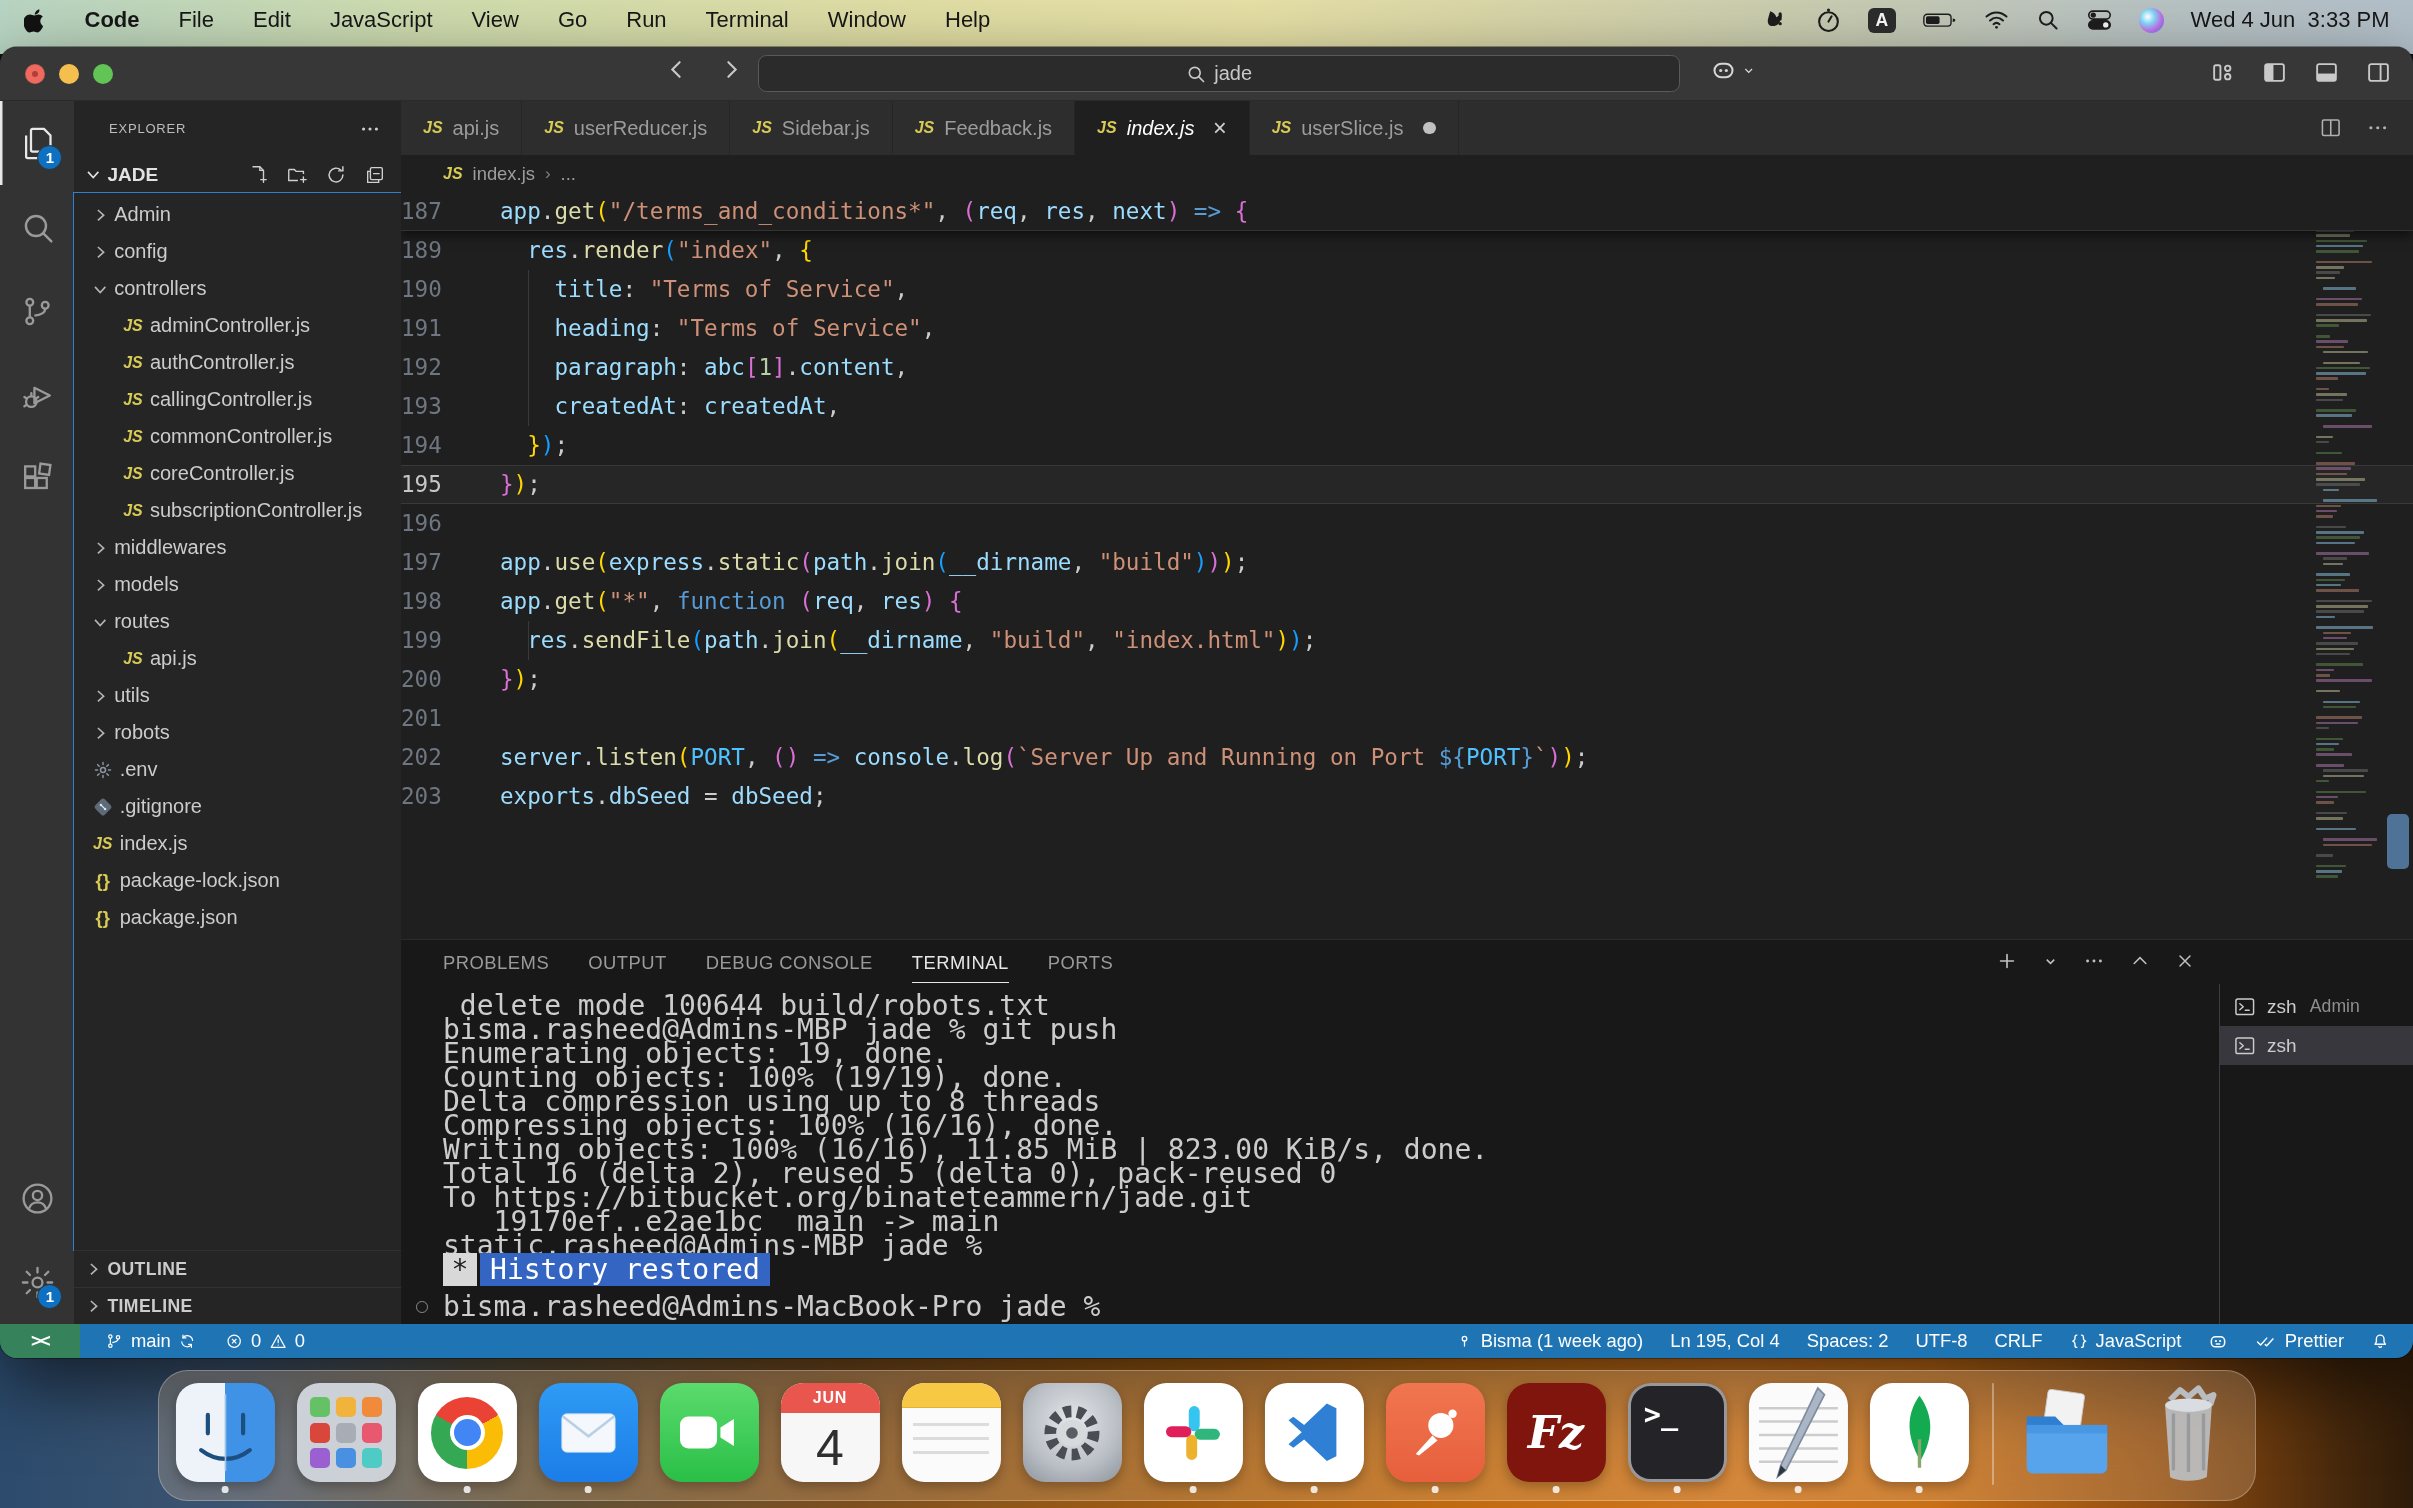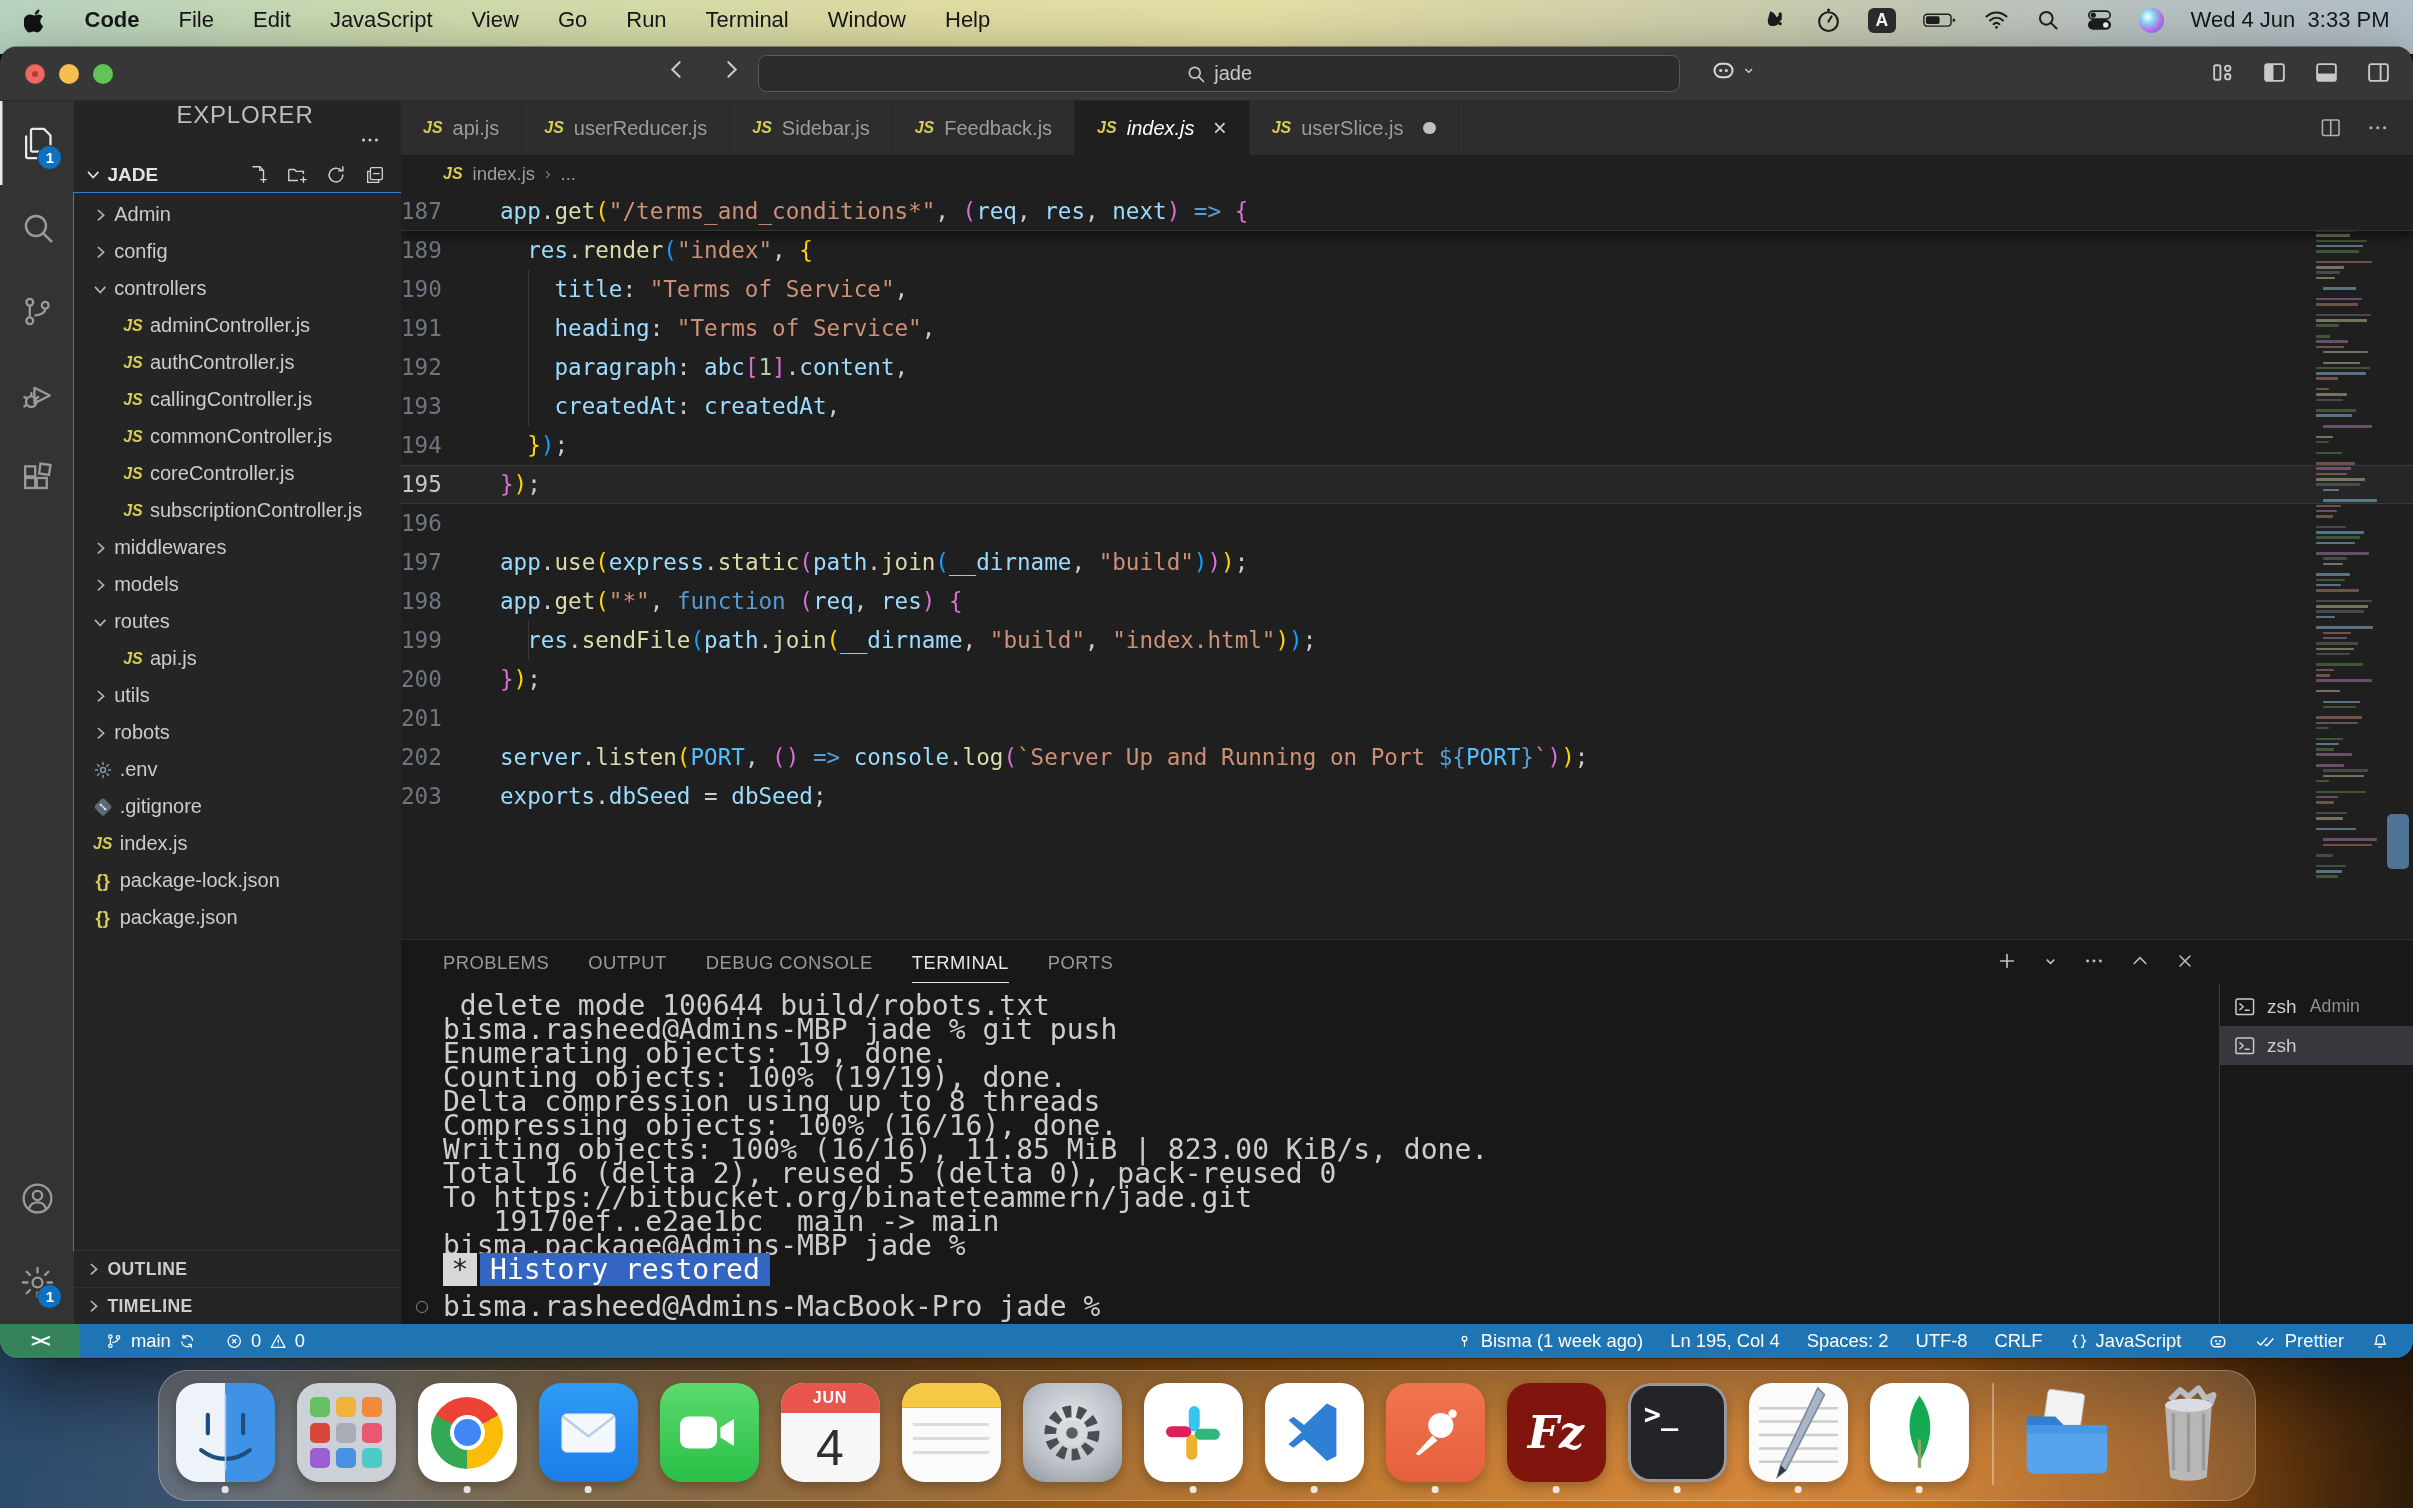--- a/index.html
+++ b/index.html
@@ -58,21 +58,21 @@
     color:#9a9a9a; position:relative; }
   .ab-icon.active { color:#e8e8e8; box-shadow:inset 2.5px 0 0 #e8e8e8; }
   .ab-badge { position:absolute; right:11.7px; bottom:15px; min-width:25px; height:25px; border-radius:12.6px;
     background:#0e70c0; color:#fff; font-size:15px; font-weight:700; display:flex; align-items:center;
     justify-content:center; border:1.7px solid #333333; }
   .ab-spacer { flex:1; }
 
   
   #sidebar { width:327px; background:#252526; display:flex; flex-direction:column; color:#cccccc; flex:none; }
   .sb-header { height:55px; display:flex; align-items:center; padding:0 20px 0 35px;
-    color:#bdbdbd; font-size:24px; letter-spacing:0.8px;flex-direction:column; }
+    color:#bdbdbd; font-size:13px; letter-spacing:0.8px; }
   .sb-header .more { margin-left:auto; color:#cfcfcf; }
   .sb-section { height:37px; display:flex; align-items:center; gap:5px; padding-left:10px;
     font-weight:700; font-size:19px; color:#e2e2e2; }
   .sb-tools { margin-left:auto; display:flex; gap:17px; padding-right:15px; color:#d0d0d0; }
   #tree { flex:1; outline:0.8px solid #2f7fd4; outline-offset:-0.8px; overflow:hidden; padding-top:3.4px; }
   .trow { height:37px; display:flex; align-items:center; font-size:20px; color:#cccccc; }
   .trow .chev { width:28.5px; display:flex; justify-content:center; color:#b5b5b5; flex:none; }
   .trow .ficon { width:34px; display:flex; justify-content:center; flex:none; }
   .jsb { color:#d7ca55; font-weight:700; font-size:16px; font-style:italic; }
   .brc { color:#d7ca55; font-weight:700; font-size:18.4px; }
@@ -835,21 +835,21 @@
               <div class="tl"> delete mode 100644 build/robots.txt</div>
               <div class="tl">bisma.rasheed@Admins-MBP jade % git push</div>
               <div class="tl">Enumerating objects: 19, done.</div>
               <div class="tl">Counting objects: 100% (19/19), done.</div>
               <div class="tl">Delta compression using up to 8 threads</div>
               <div class="tl">Compressing objects: 100% (16/16), done.</div>
               <div class="tl">Writing objects: 100% (16/16), 11.85 MiB | 823.00 KiB/s, done.</div>
               <div class="tl">Total 16 (delta 2), reused 5 (delta 0), pack-reused 0</div>
               <div class="tl">To https://bitbucket.org/binateteammern/jade.git</div>
               <div class="tl">   19170ef..e2ae1bc  main -&gt; main</div>
-              <div class="tl">bisma.package@Admins-MBP jade %</div>
+              <div class="tl">static.rasheed@Admins-MBP jade %</div>
               <div class="tl"><span class="star">*</span><span class="hlbl">History restored</span></div>
               <div class="tl promptlast"><span class="ring"></span>bisma.rasheed@Admins-MacBook-Pro jade %</div>
             </div>
           <div id="termside">
               <div class="ts-row">
                 <span>
                   <svg width="23.5" height="23.5" viewBox="0 0 24 24" fill="none" stroke="currentColor" stroke-width="1.5">
                     <rect x="3" y="4" width="18" height="16" rx="2"></rect>
                     <path d="M7 9l3.5 3L7 15" stroke-linecap="round" stroke-linejoin="round"></path>
                     <path d="M12.5 15.5h4" stroke-linecap="round"></path>

